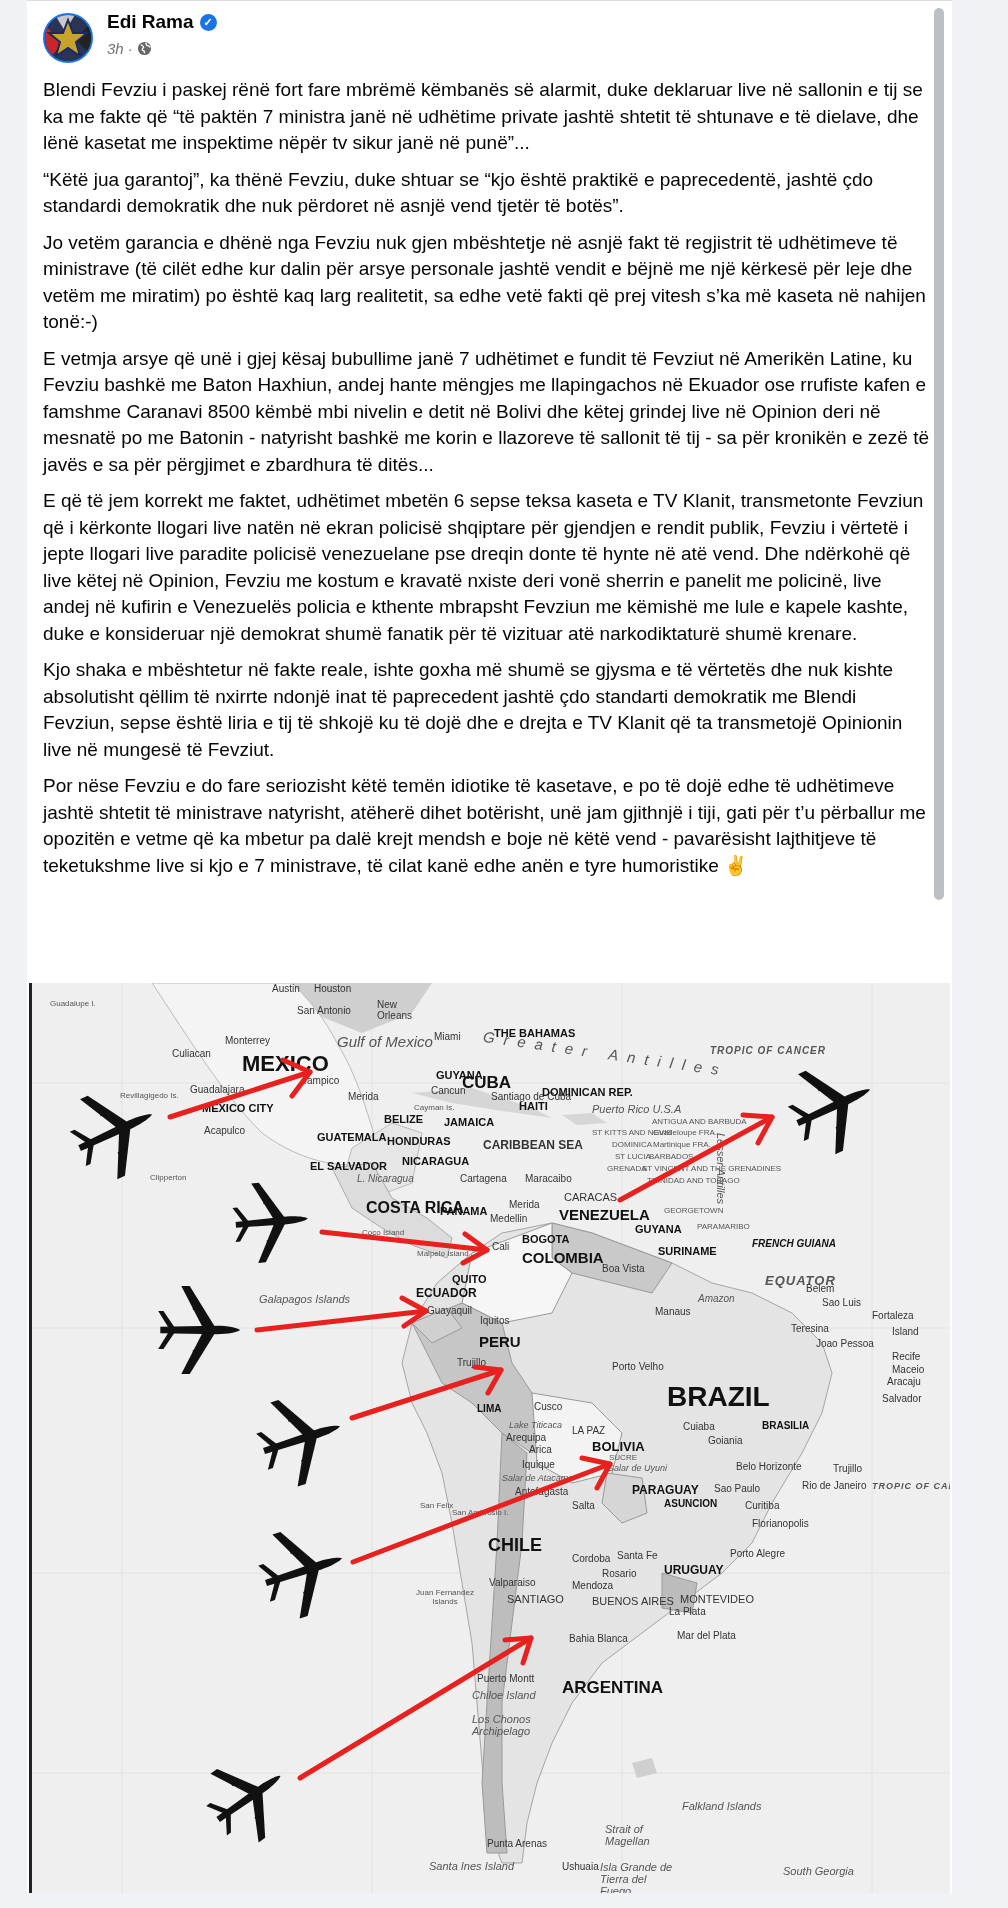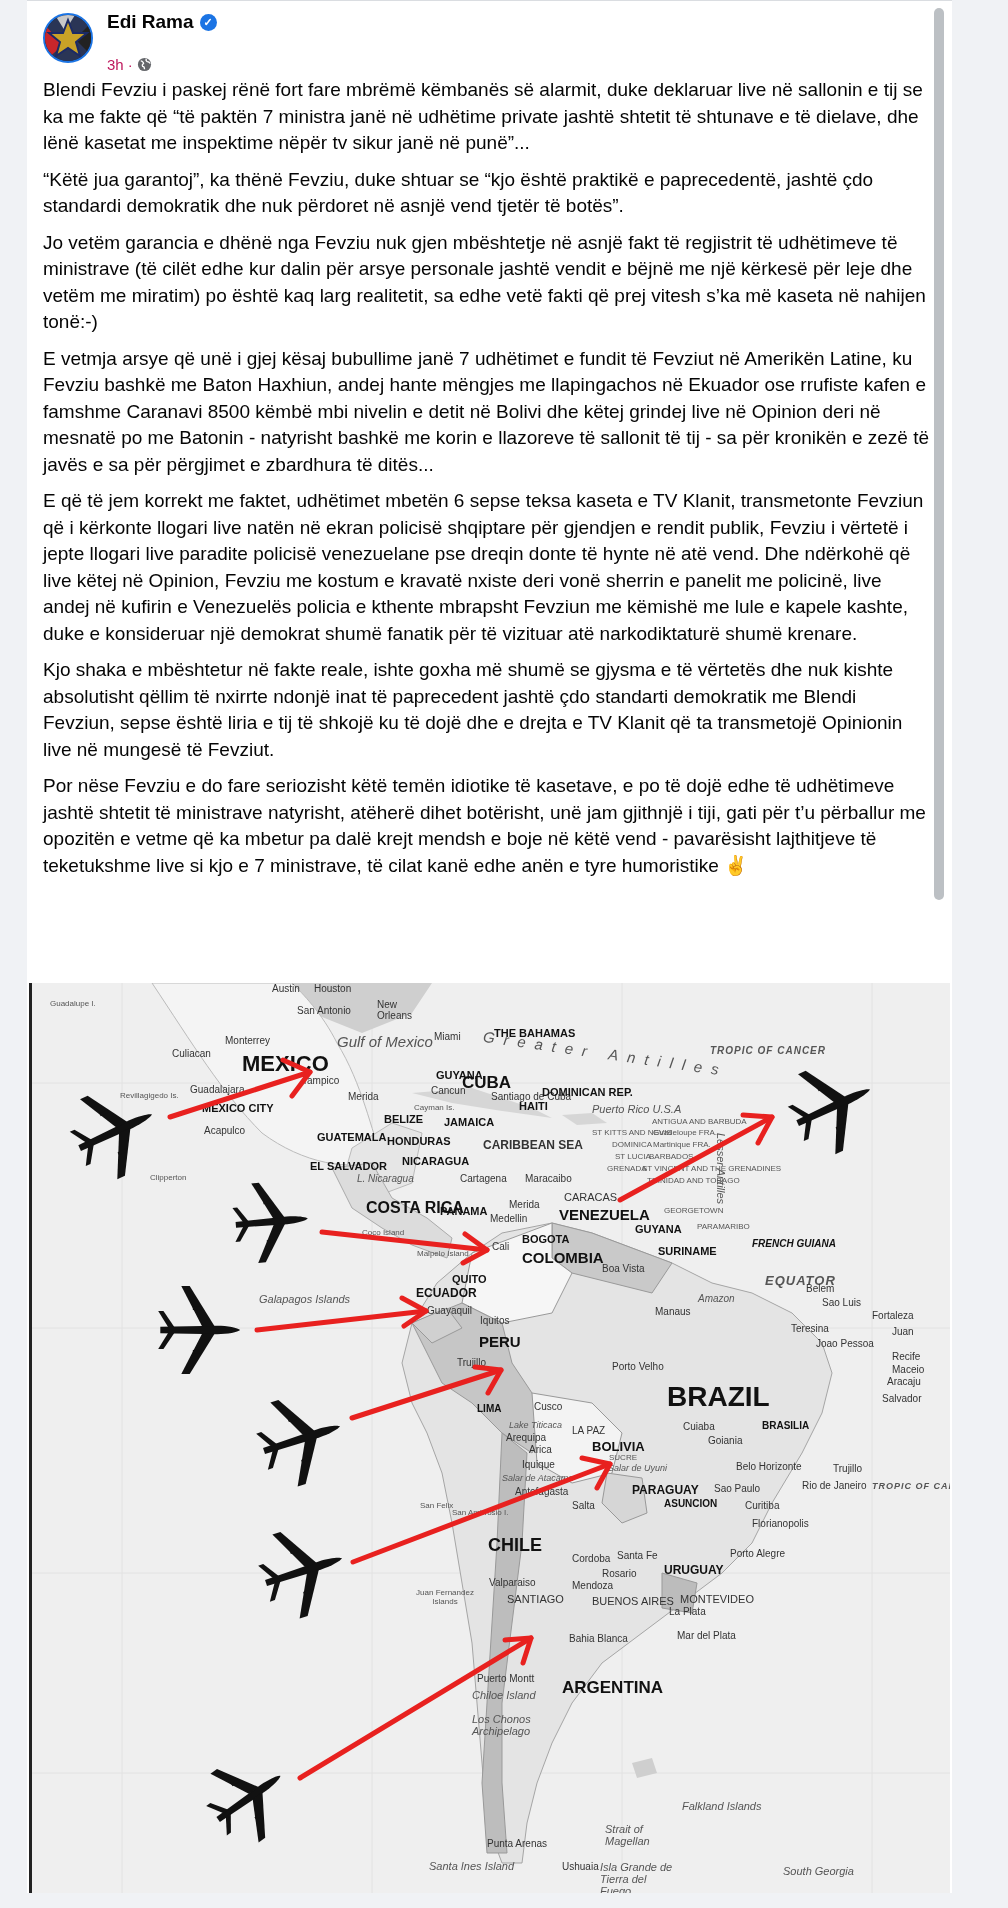--- a/index.html
+++ b/index.html
@@ -3,21 +3,21 @@
 <meta charset="utf-8">
 <style>
   html,body{margin:0;padding:0;}
   body{width:1008px;height:1908px;background:#f0f2f5;position:relative;overflow:hidden;font-family:"Liberation Sans",sans-serif;}
   .card{position:absolute;left:27px;top:0;width:925px;height:1908px;background:#ffffff;border-top:1px solid #dadde1;}
   .header{position:absolute;left:43px;top:13px;height:50px;}
   .avatar{position:absolute;left:0;top:0;width:50px;height:50px;border-radius:50%;border:2px solid #1b74e4;box-sizing:border-box;overflow:hidden;background:#1f2a44;}
   .avatar svg{display:block}
   .author{position:absolute;left:64px;top:-2px;font-size:19px;font-weight:bold;color:#050505;white-space:nowrap;}
   .verified{display:inline-block;width:17px;height:17px;border-radius:50%;background:#1b74e4;color:#fff;font-size:11px;line-height:17px;text-align:center;vertical-align:2px;margin-left:6px;}
-  .meta{position:absolute;left:64px;top:43px;font-size:15px;color:#be185d;white-space:nowrap;}
+  .meta{position:absolute;left:64px;top:27px;font-size:15px;color:#737373;white-space:nowrap;font-style:italic;}
   .globe{display:inline-block;width:15px;height:15px;vertical-align:-2px;}
   .post-text{position:absolute;left:43px;top:70px;width:890px;font-size:19px;line-height:26.5px;color:#050505;}
   .post-text p{margin:7px 0 10px 0;}
   .breaking{margin:0 0 10px 0;display:flex;align-items:center;}
   .red-dot{display:inline-block;width:20px;height:20px;border-radius:50%;background:radial-gradient(circle at 35% 35%,#ff6a5a,#dd1e1e 65%);margin-right:6px;}
   .scrollbar{position:absolute;left:934px;top:8px;width:10px;height:892px;border-radius:5px;background:#bcc0c4;}
   .map{position:absolute;left:29px;top:983px;width:921px;height:910px;background:#efefef;overflow:hidden;border-left:3px solid #222;box-sizing:border-box;}
   .map svg.base{position:absolute;left:0;top:0;}
   .lbl{position:absolute;white-space:nowrap;color:#222;font-family:"Liberation Sans",sans-serif;}
   .country{font-weight:bold;font-size:16px;color:#111;}
@@ -182,21 +182,21 @@
   <span class="lbl country" style="left:384px;top:303px;font-size:12px">ECUADOR</span>
   <span class="lbl city" style="left:395px;top:322px">Guayaquil</span>
   <span class="lbl it" style="left:227px;top:310px">Galapagos Islands</span>
   <span class="lbl city" style="left:774px;top:300px">Belem</span>
   <span class="lbl it" style="left:666px;top:310px;font-size:10px">Amazon</span>
   <span class="lbl city" style="left:790px;top:314px">Sao Luis</span>
   <span class="lbl city" style="left:623px;top:323px">Manaus</span>
   <span class="lbl city" style="left:448px;top:332px">Iquitos</span>
   <span class="lbl city" style="left:840px;top:327px">Fortaleza</span>
   <span class="lbl city" style="left:759px;top:340px">Teresina</span>
-  <span class="lbl city" style="left:860px;top:343px">Juan</span>
+  <span class="lbl city" style="left:860px;top:343px">Island</span>
   <span class="lbl city" style="left:784px;top:355px">Joao Pessoa</span>
   <span class="lbl city" style="left:860px;top:368px">Recife</span>
   <span class="lbl city" style="left:860px;top:381px">Maceio</span>
   <span class="lbl city" style="left:855px;top:393px">Aracaju</span>
   <span class="lbl city" style="left:850px;top:410px">Salvador</span>
   <span class="lbl country" style="left:447px;top:350px;font-size:15px">PERU</span>
   <span class="lbl city" style="left:425px;top:374px">Trujillo</span>
   <span class="lbl city" style="left:580px;top:378px">Porto Velho</span>
   <span class="lbl country huge" style="left:635px;top:398px">BRAZIL</span>
   <span class="lbl country" style="left:445px;top:420px;font-size:10px">LIMA</span>

